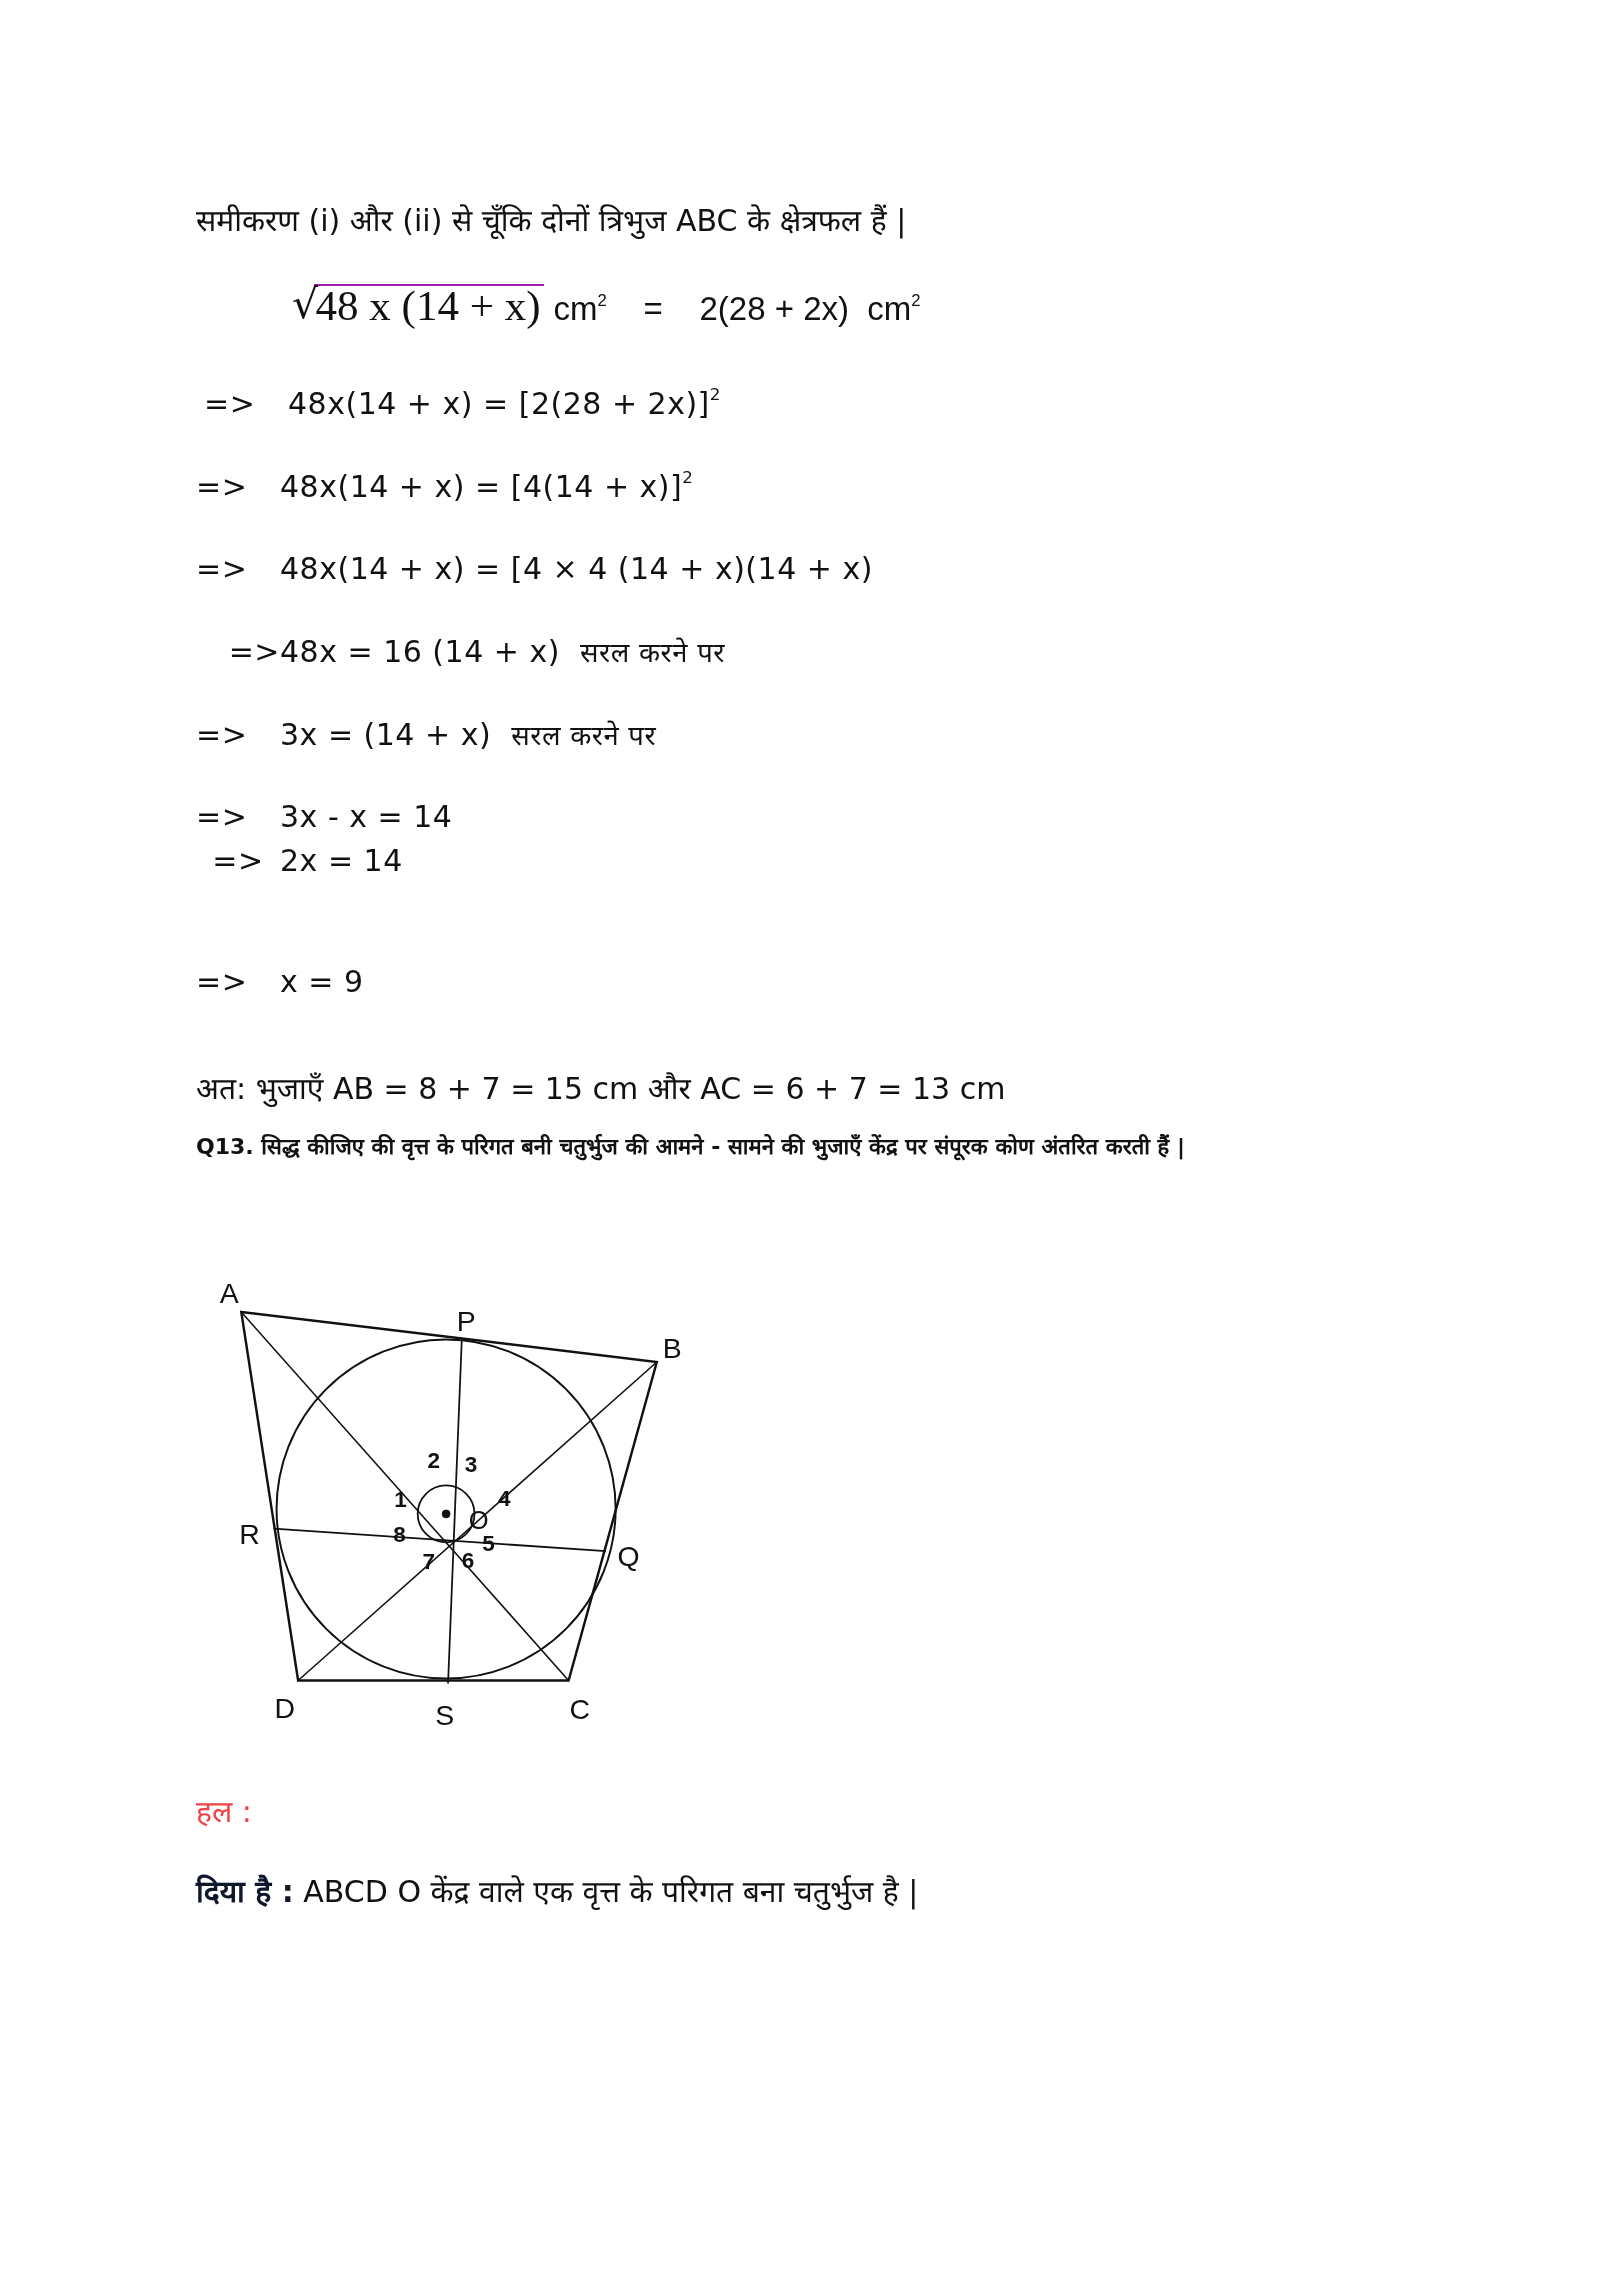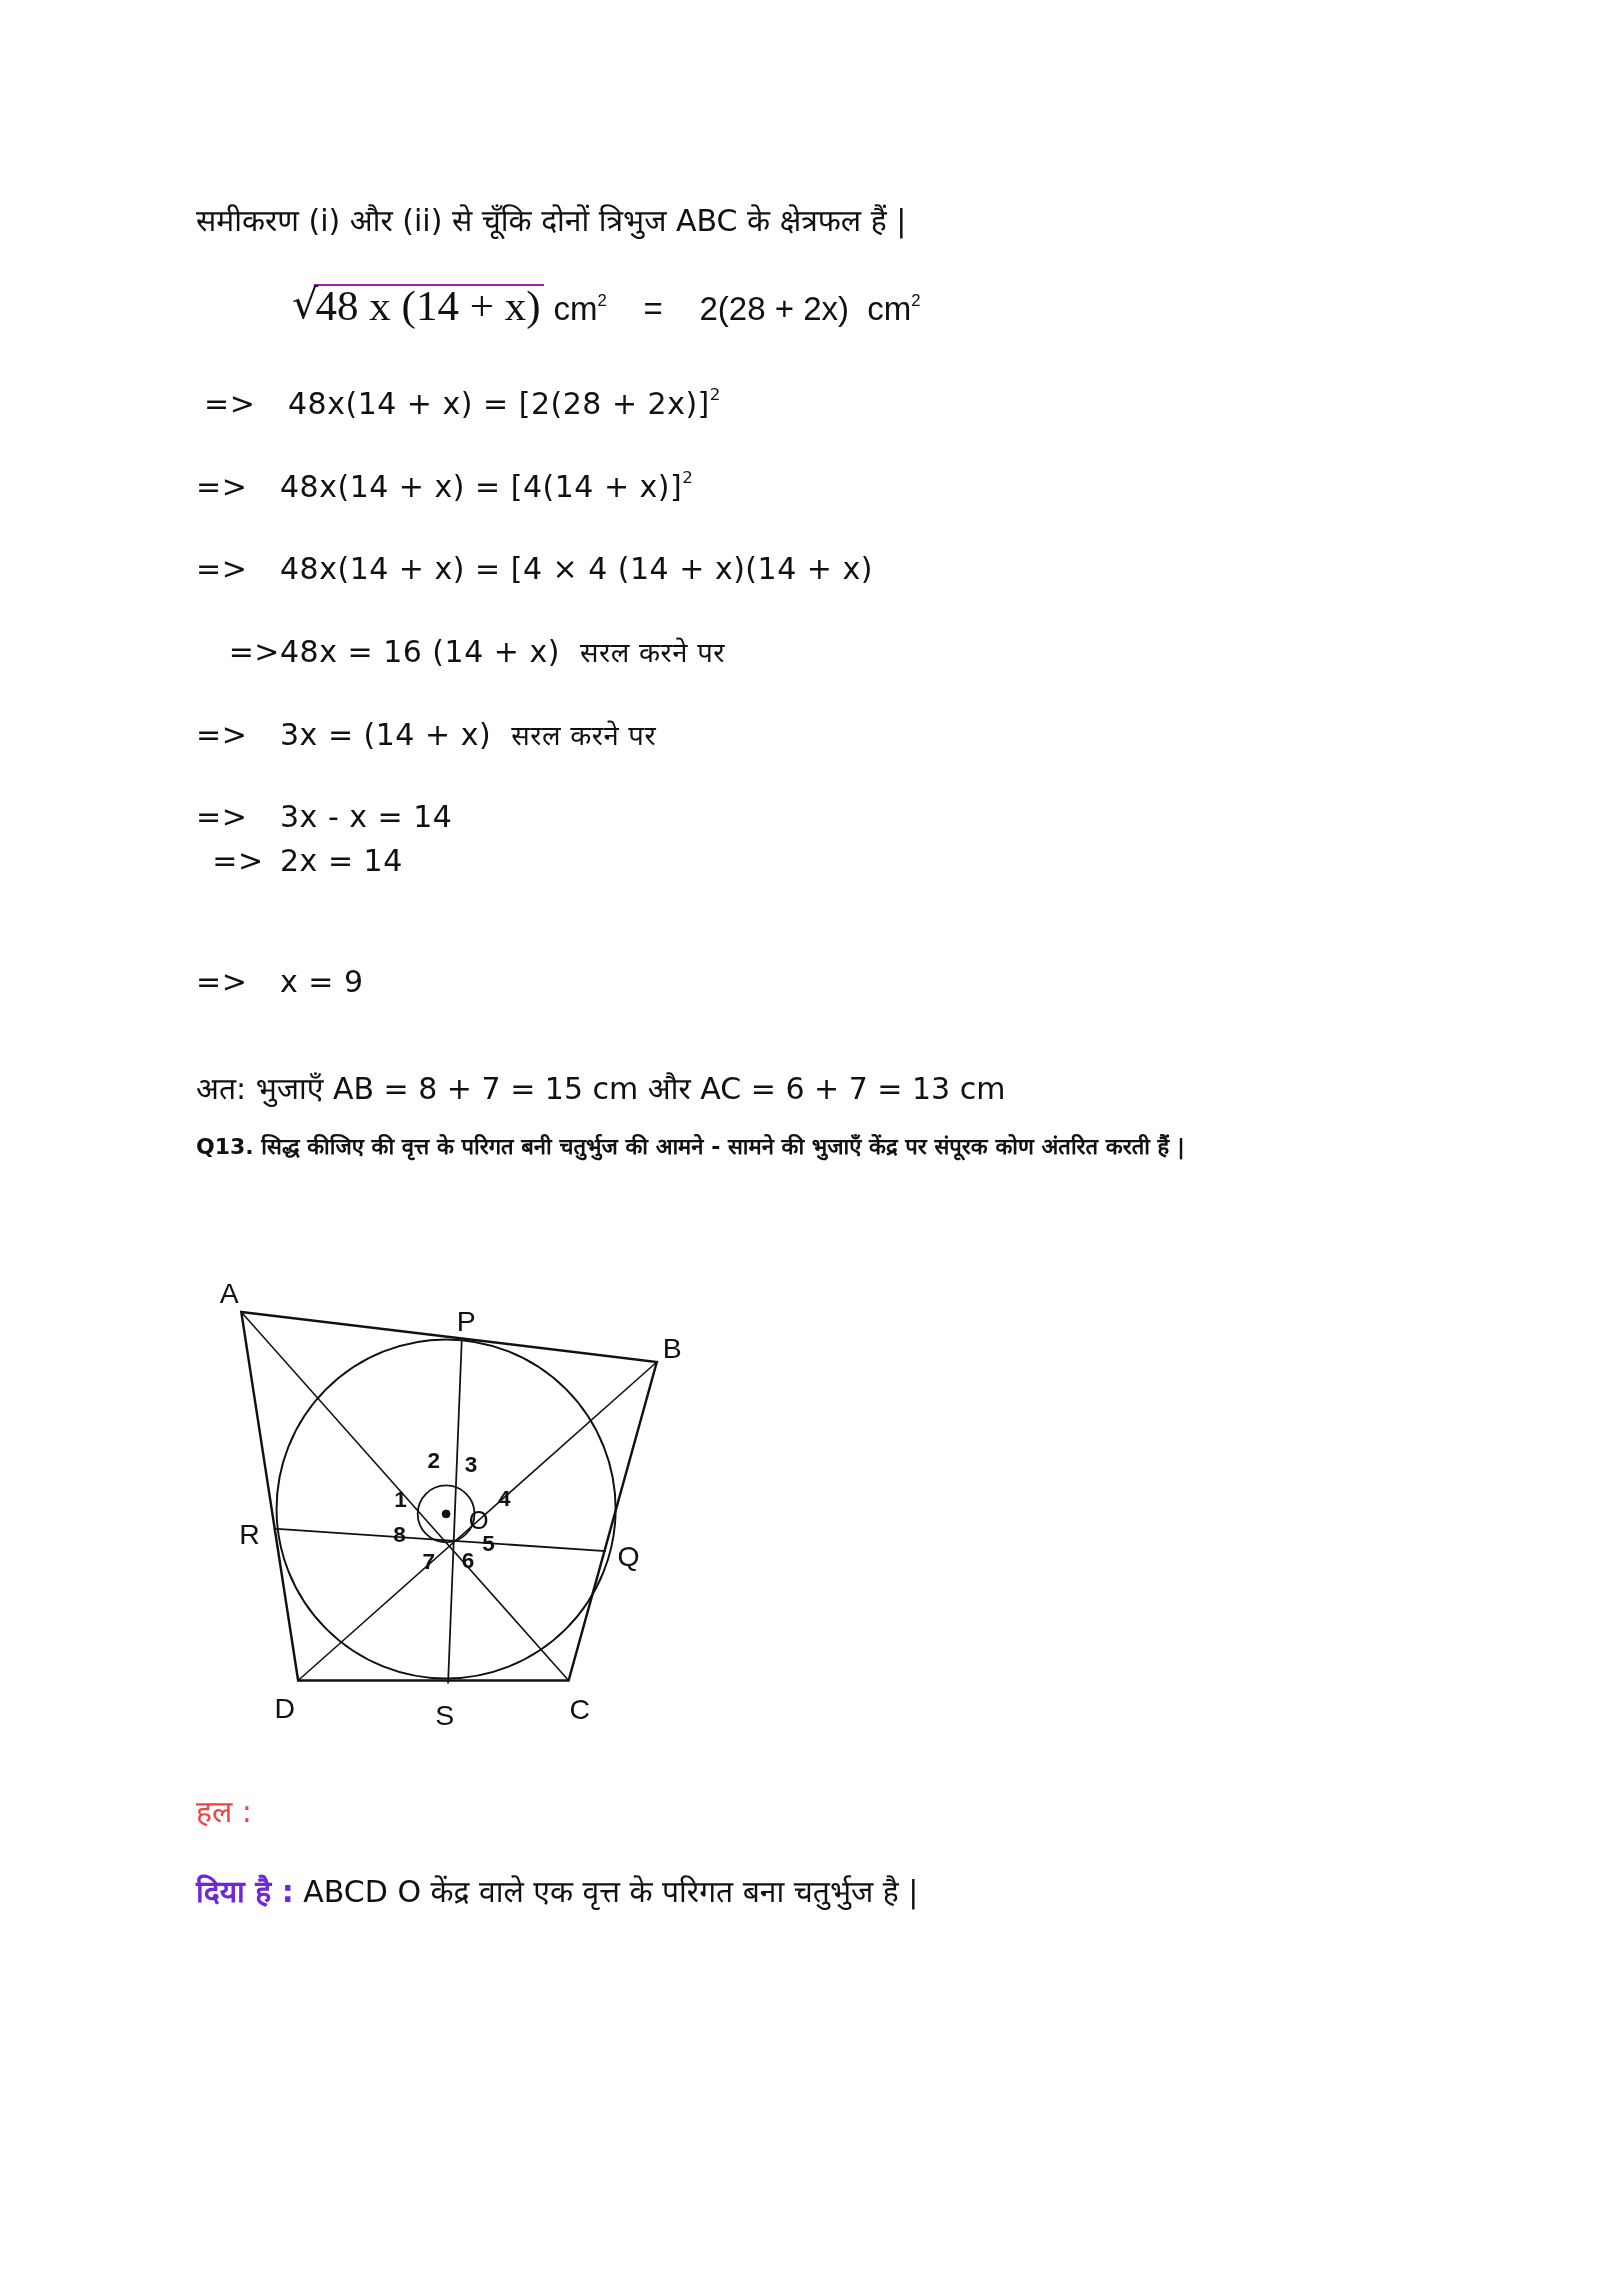--- a/index.html
+++ b/index.html
@@ -19,21 +19,21 @@
   .radical .sign { position: absolute; left: 0; top: -3.9px; font-size: 41px; font-family: "DejaVu Serif", serif; }
   .radicand {
     display: inline-block; border-top: 2px solid #a21caf; padding: 0 3.9px 0 2px;
     font-family: "Liberation Serif", serif; font-size: 43px; line-height: 39px;
   }
   .heading {
     position: absolute; left: 196px; top: 1125px; width: 1274px;
     font-weight: bold; font-size: 22px; line-height: 44px;
   }
   .red { color: #ef4444; font-weight: normal; }
-  .blue { color: #6d28d9; font-weight: bold; }
+  .blue { color: #0f172a; font-weight: bold; }
   svg.figure { position: absolute; left: 196px; top: 1264px; }
   svg.figure text { font-family: "Liberation Sans", sans-serif; fill: #111; }
 </style>
 </head>
 <body>
 
 <div class="line" style="top:201px;">समीकरण (i) और (ii) से चूँकि दोनों त्रिभुज ABC के क्षेत्रफल हैं |</div>
 
 <div class="formula">
   <span class="radical">

